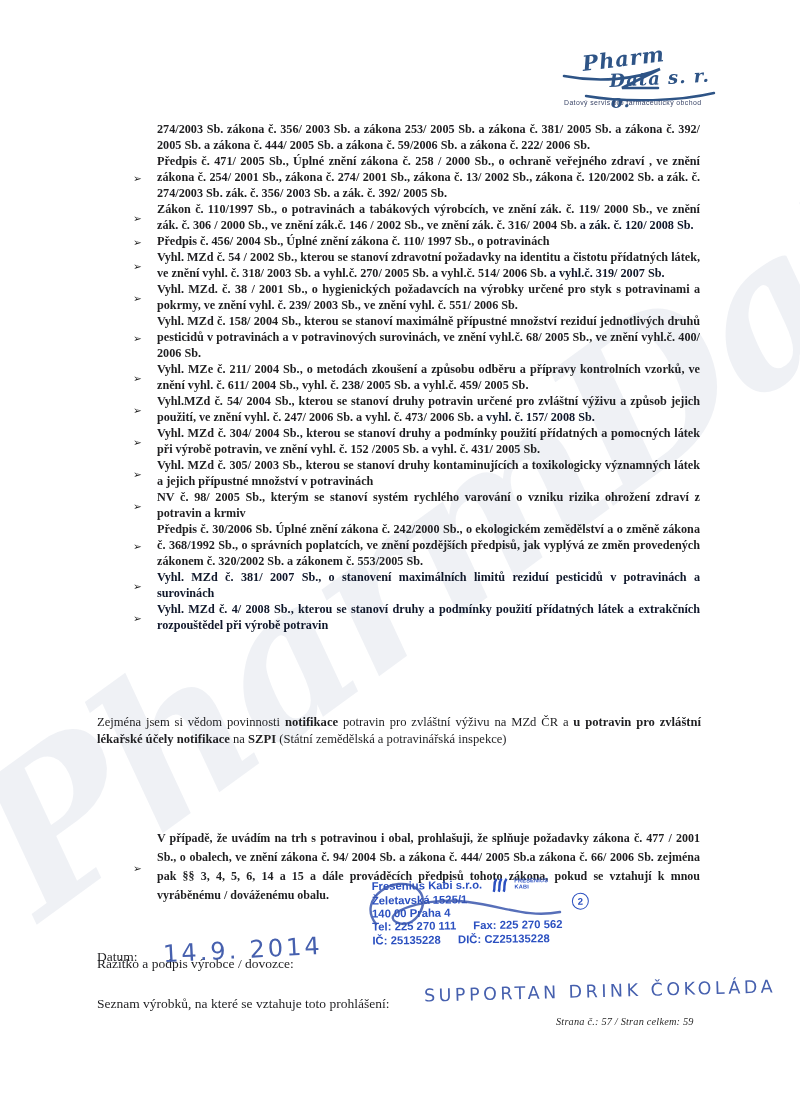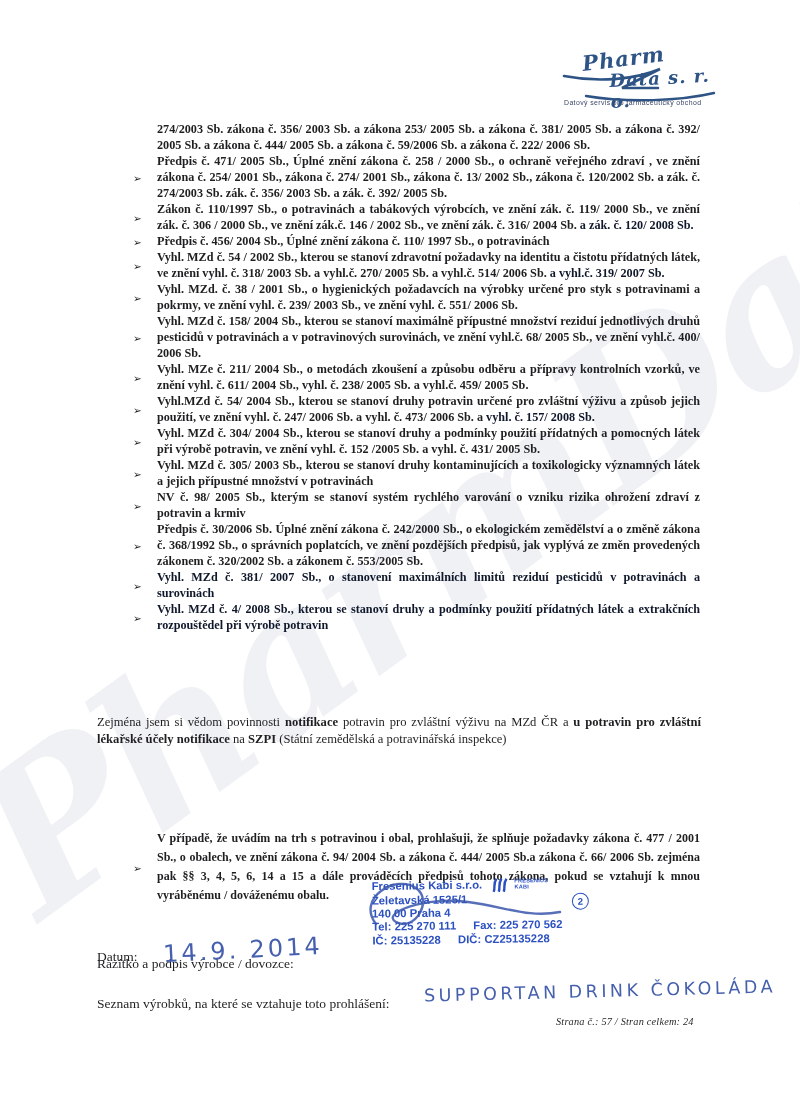--- a/index.html
+++ b/index.html
@@ -209,15 +209,15 @@
   <svg class="layer signature" width="250" height="90" viewBox="0 0 250 90">
     <path d="M28 62 C 8 36 48 12 68 26 C 86 39 66 70 48 60 C 32 51 78 34 120 40 C 158 45 180 56 212 50" stroke="#3a56ad" stroke-width="2.4" fill="none" stroke-linecap="round" opacity="0.85"></path>
   </svg>
 
   <div class="layer label label-razitko">Razítko a podpis výrobce / dovozce:</div>
   <div class="layer label label-datum">Datum:</div>
   <div class="layer hand hand-date">14.9. 2014</div>
   <div class="layer label label-seznam">Seznam výrobků, na které se vztahuje toto prohlášení:</div>
   <div class="layer hand hand-products">SUPPORTAN DRINK ČOKOLÁDA</div>
 
-  <div class="layer footer">Strana č.: 57 /  Stran celkem: 24</div>
+  <div class="layer footer">Strana č.: 57 /  Stran celkem: 59</div>
 
 </div>
 
 </body></html>

